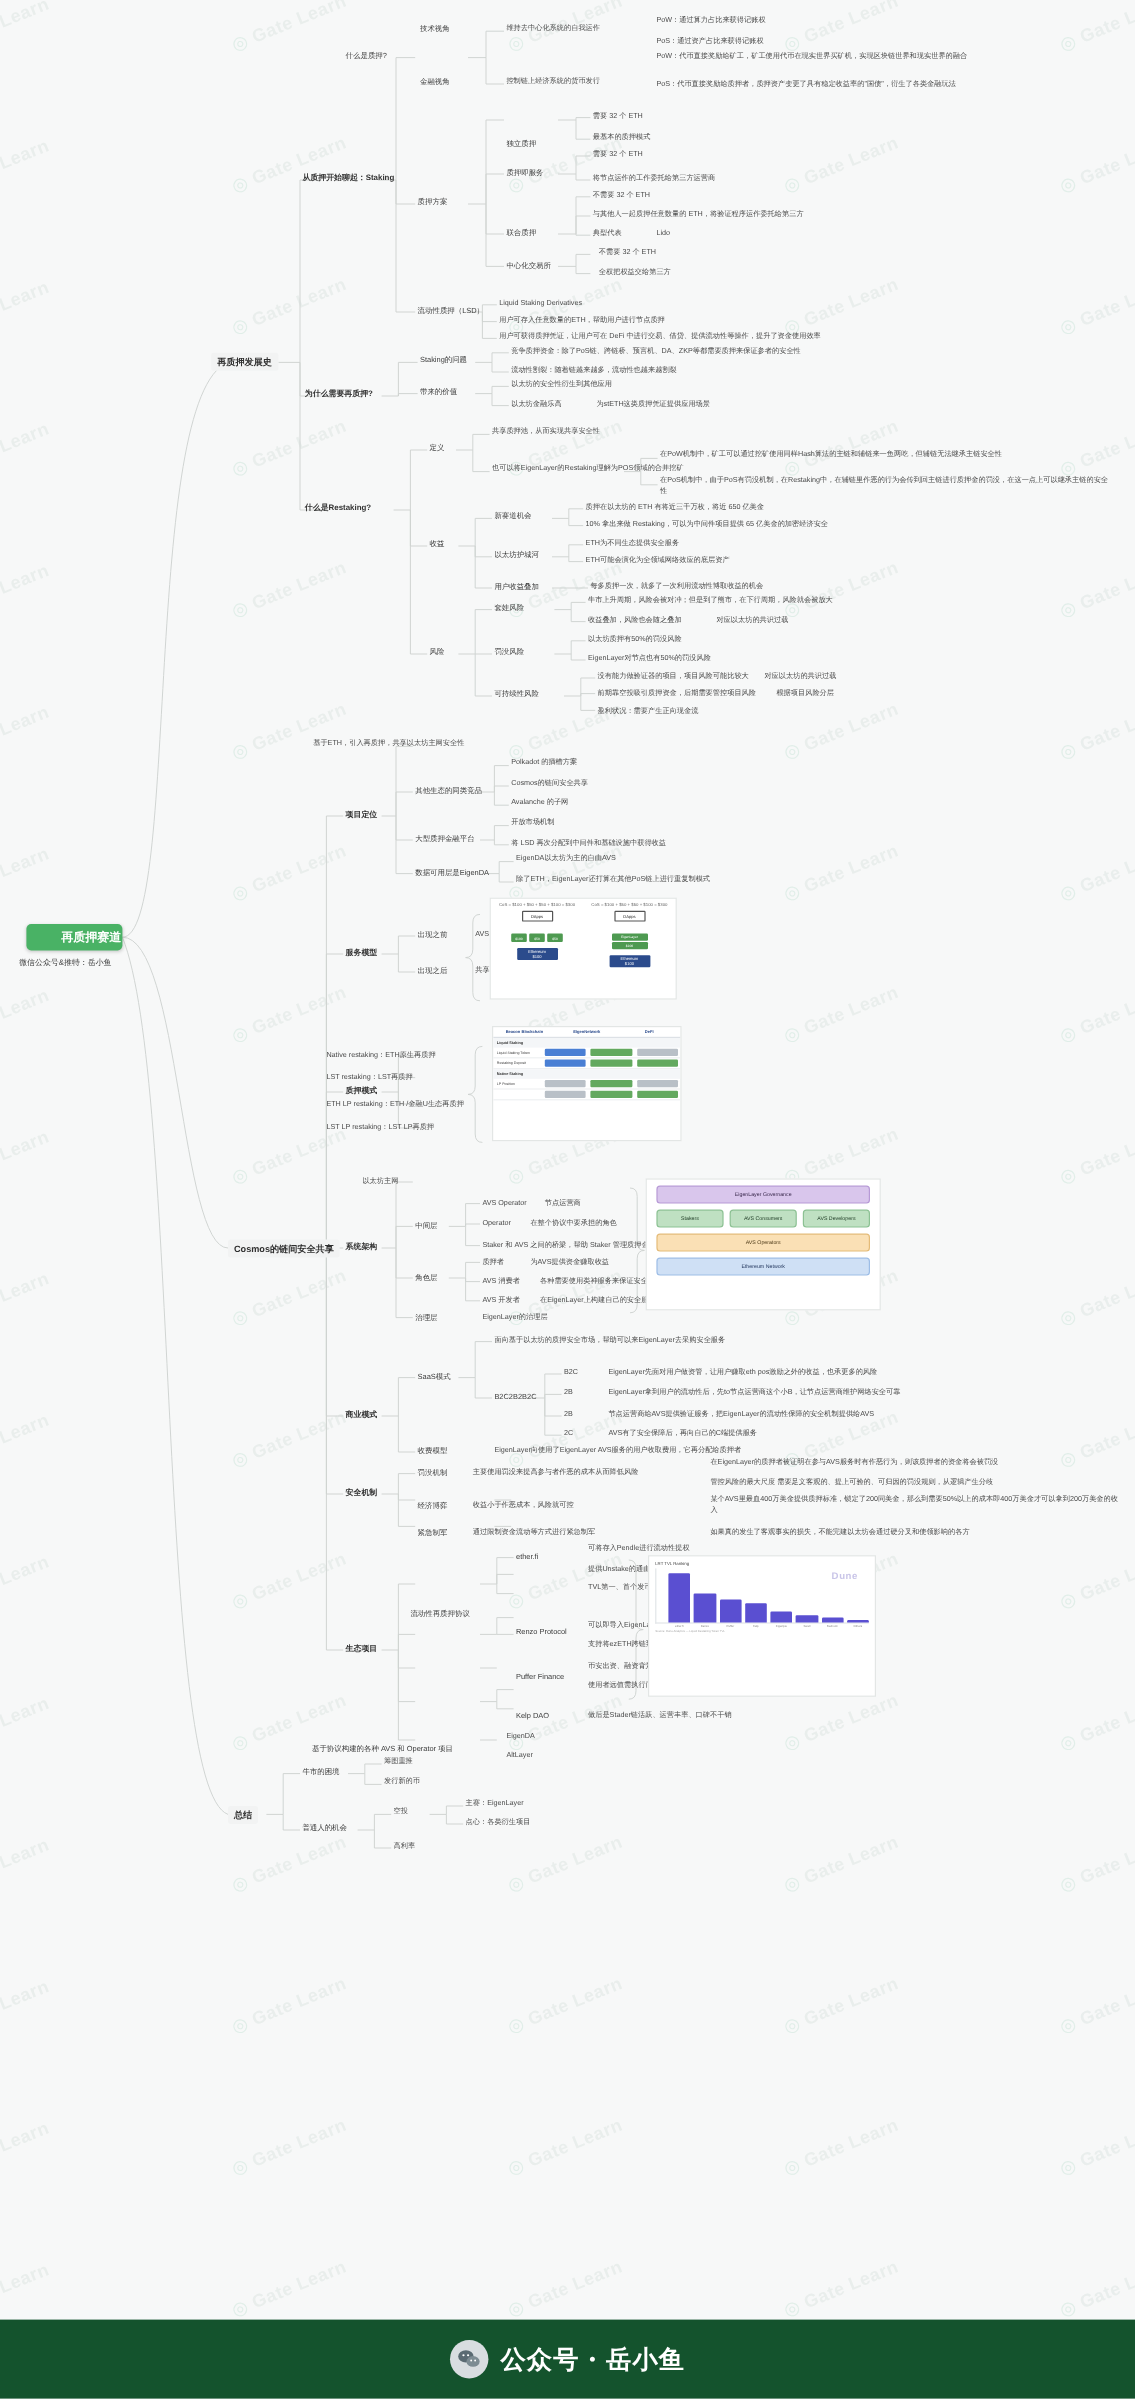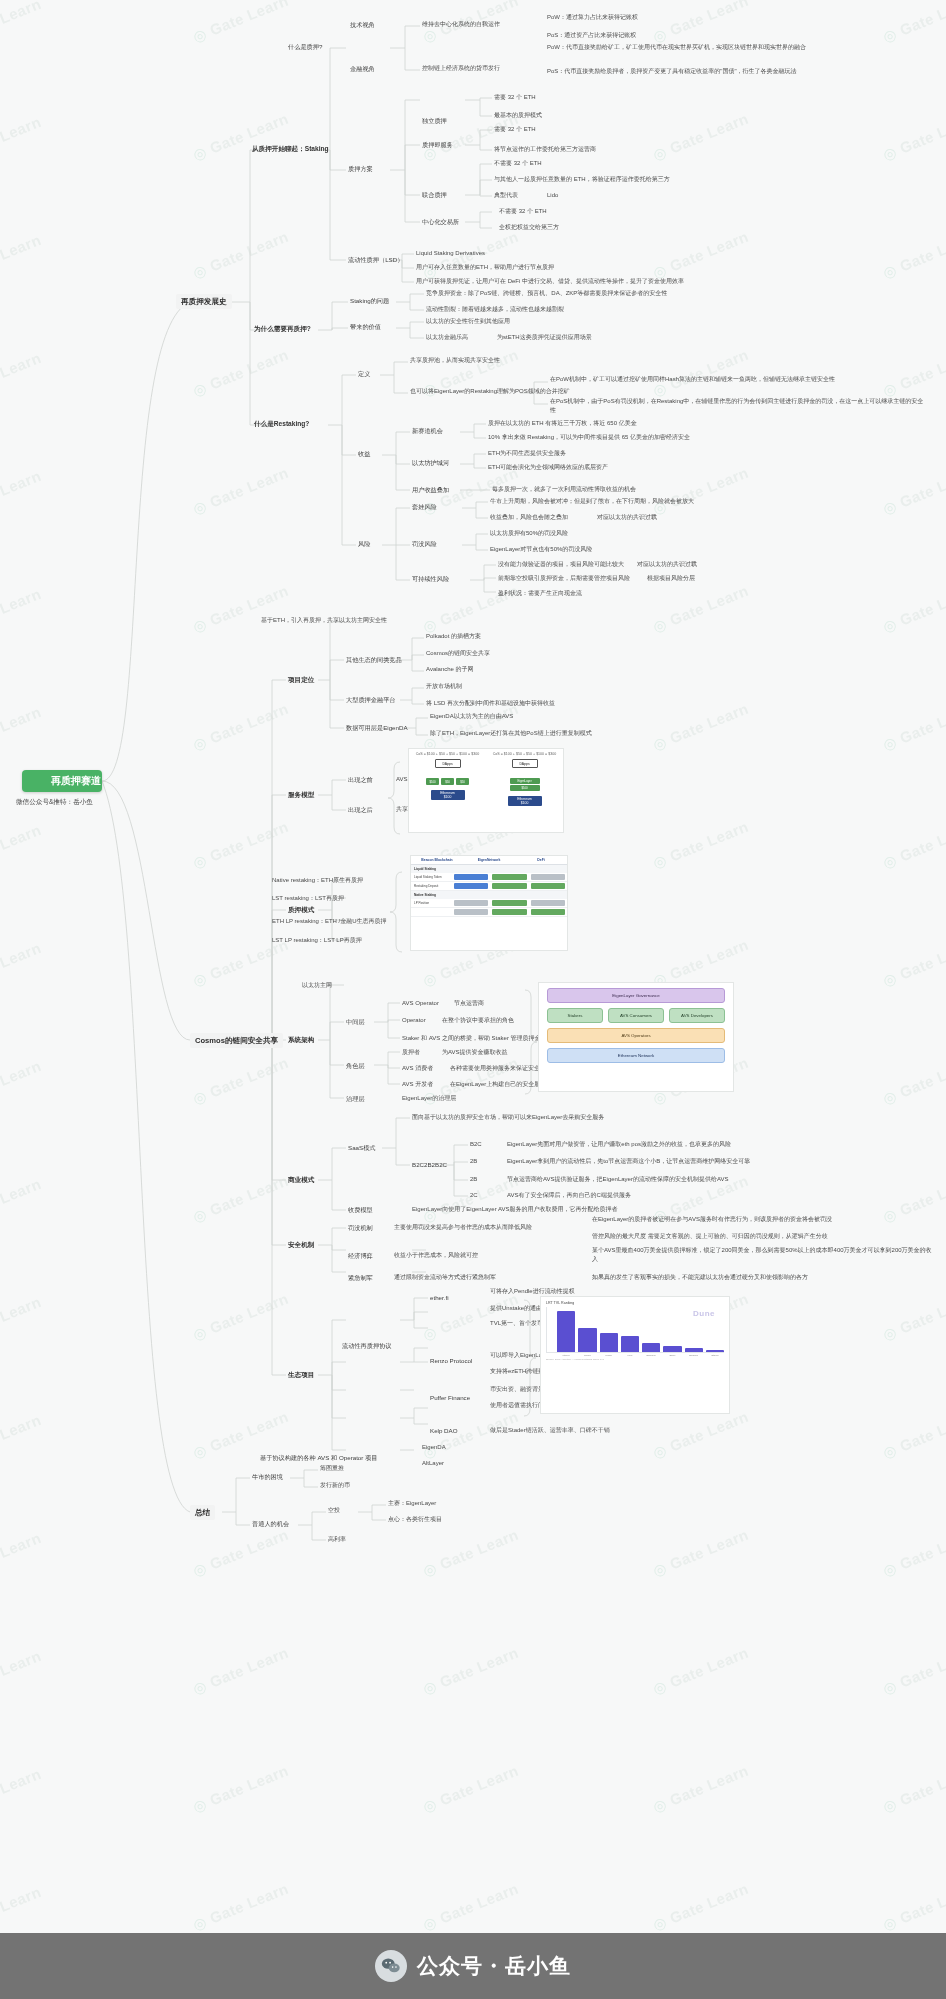--- a/index.html
+++ b/index.html
@@ -120,21 +120,21 @@
   .f4 .yax { position:absolute; left:0; top:0; bottom:0; width:10px;
              display:flex; flex-direction:column; justify-content:space-between;
              font-size:2.4px; color:#999; }
   .f4 .dune { position:absolute; right:14px; top:12px; font-size:8px;
               color:#c9c5e8; font-weight:700; letter-spacing:.5px; }
   .f4 .note { font-size:2.4px; color:#aaa; margin-top:1px; }
 
   
   #footer {
     position:absolute; left:0; bottom:0; width:946px; height:66px;
-    background:#737373; z-index:9; display:flex; align-items:center;
+    background:#14532d; z-index:9; display:flex; align-items:center;
     justify-content:center; gap:10px;
   }
   #footer .avatar { width:32px; height:32px; border-radius:50%;
                     background:#d8dde0; display:flex; align-items:center;
                     justify-content:center; }
   #footer .avatar svg { width:22px; height:22px; }
   #footer .ftxt { color:#fff; font-size:21px; font-weight:700; letter-spacing:1px; }
 </style>
 </head>
 <body>

